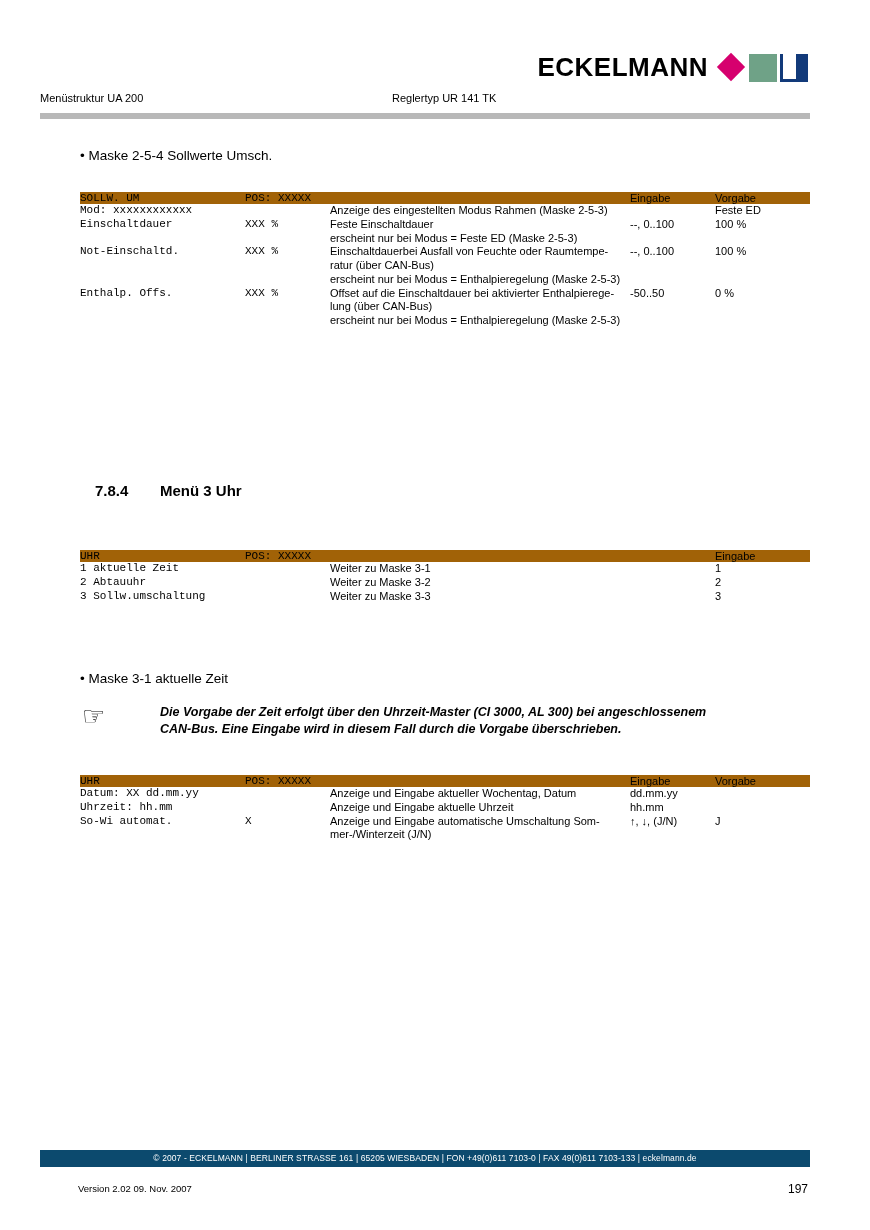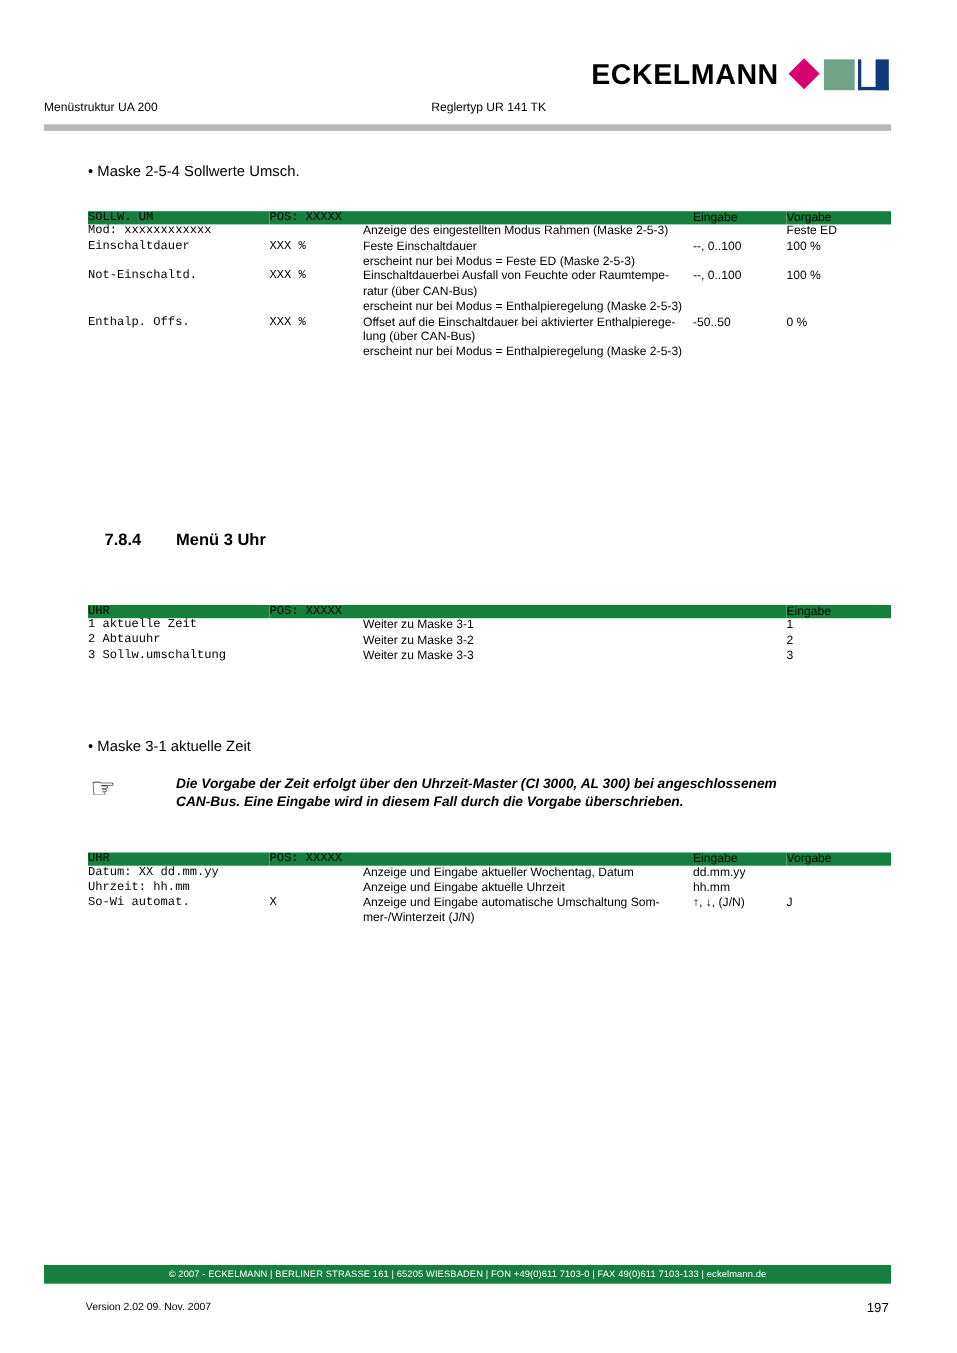--- a/index.html
+++ b/index.html
@@ -125,21 +125,21 @@
     font-size: 11px;
     color: #000;
   }
   table.doc td, table.doc th {
     vertical-align: top;
     padding: 0;
     text-align: left;
     font-weight: normal;
   }
   .hdr-row td {
-    background: #15803d;
+    background: #a16207;
     font-size: 11px;
     padding: 5px 0 5px 0;
     font-family: "Liberation Sans", sans-serif;
   }
   .hdr-row td.mono {
     font-family: "Liberation Mono", monospace;
     font-size: 11px;
   }
   .mono {
     font-family: "Liberation Mono", monospace;
@@ -172,21 +172,21 @@
     color: #000;
   }
 
   
   .footer-bar {
     position: absolute;
     left: 40px;
     top: 1150px;
     width: 770px;
     height: 17px;
-    background: #15803d;
+    background: #0c4a6e;
   }
   .footer-bar span {
     display: block;
     text-align: center;
     color: #ffffff;
     font-size: 8.5px;
     line-height: 17px;
     letter-spacing: 0.1px;
   }
   .footer-version {

